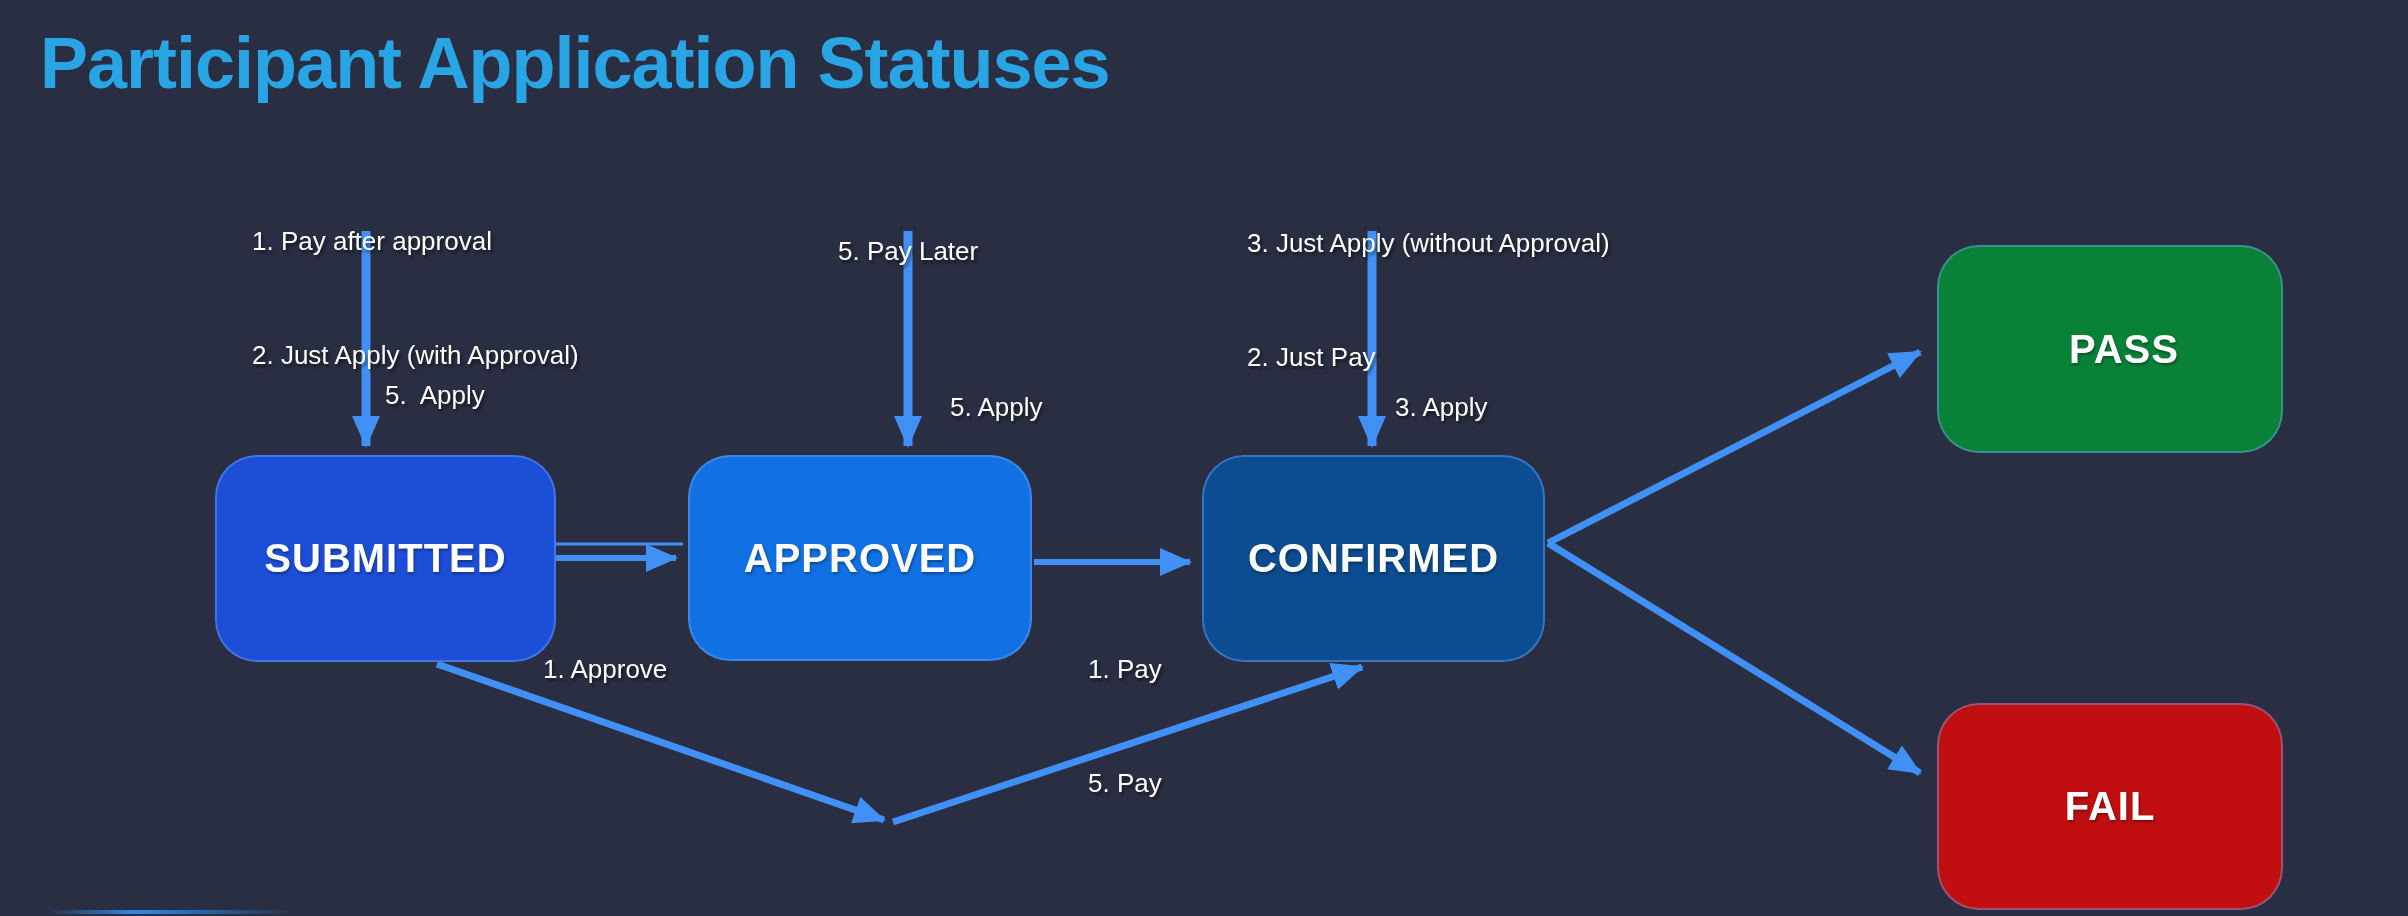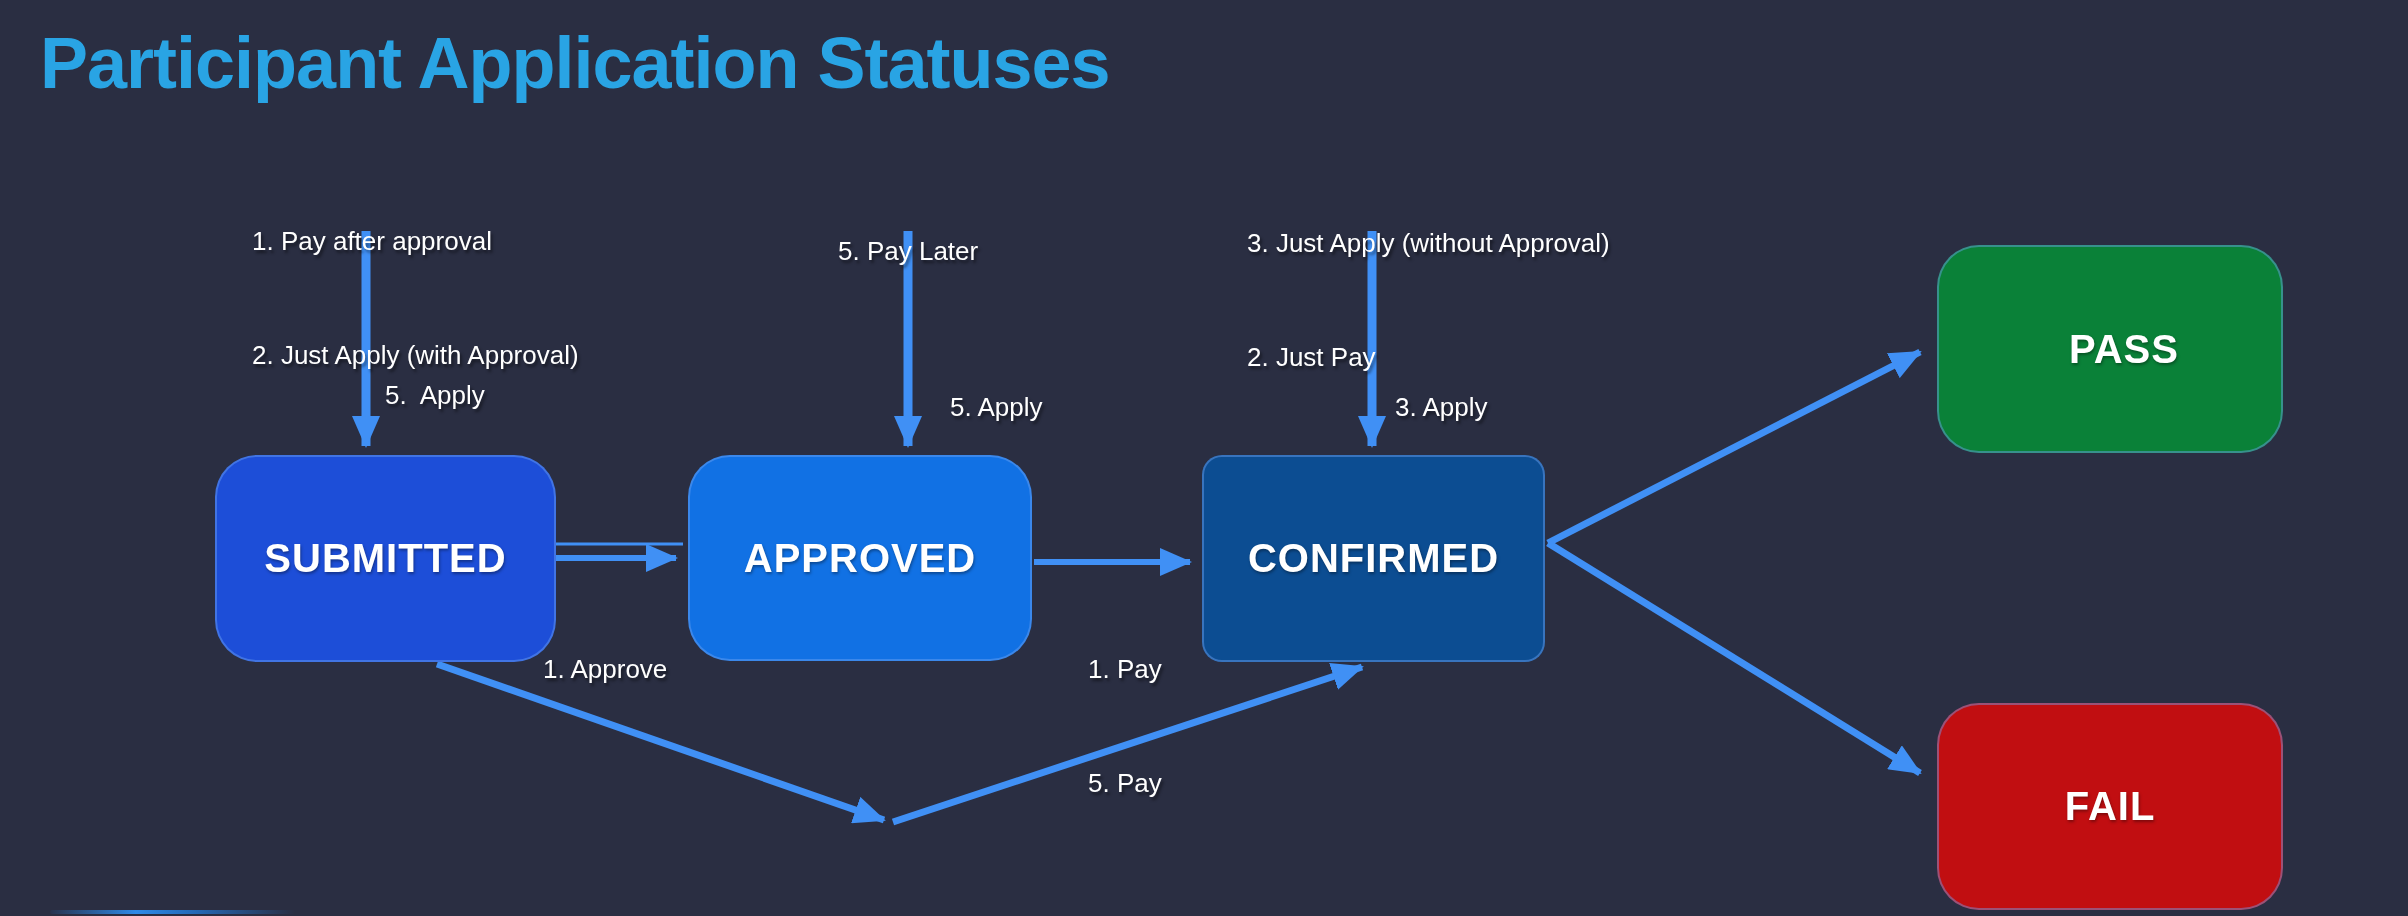--- a/index.html
+++ b/index.html
@@ -139,21 +139,21 @@
   </div>
 
   <div class="node" style="left: 192px; top: 455px; width: 341px; height: 207px; background: #1d4ed8; margin-left: 23px;">
     <span class="node-label">SUBMITTED</span>
   </div>
 
   <div class="node" style="left: 688px; top: 455px; width: 344px; height: 206px; background: rgb(17, 113, 228);">
     <span class="node-label">APPROVED</span>
   </div>
 
-  <div class="node" style="left: 1202px; top: 455px; width: 343px; height: 207px; background: rgb(12, 77, 146); border-radius: 20px;">
+  <div class="node" style="left: 1202px; top: 455px; width: 343px; height: 207px; background: rgb(12, 77, 146);">
     <span class="node-label">CONFIRMED</span>
   </div>
 
   <div class="node" style="left: 1937px; top: 245px; width: 346px; height: 208px; background: rgb(10, 129, 56); padding-left: 28px;">
     <span class="node-label">PASS</span>
   </div>
 
   <div class="node" style="left: 1937px; top: 703px; width: 346px; height: 207px; background: rgb(193, 14, 17);">
     <span class="node-label">FAIL</span>
   </div>

